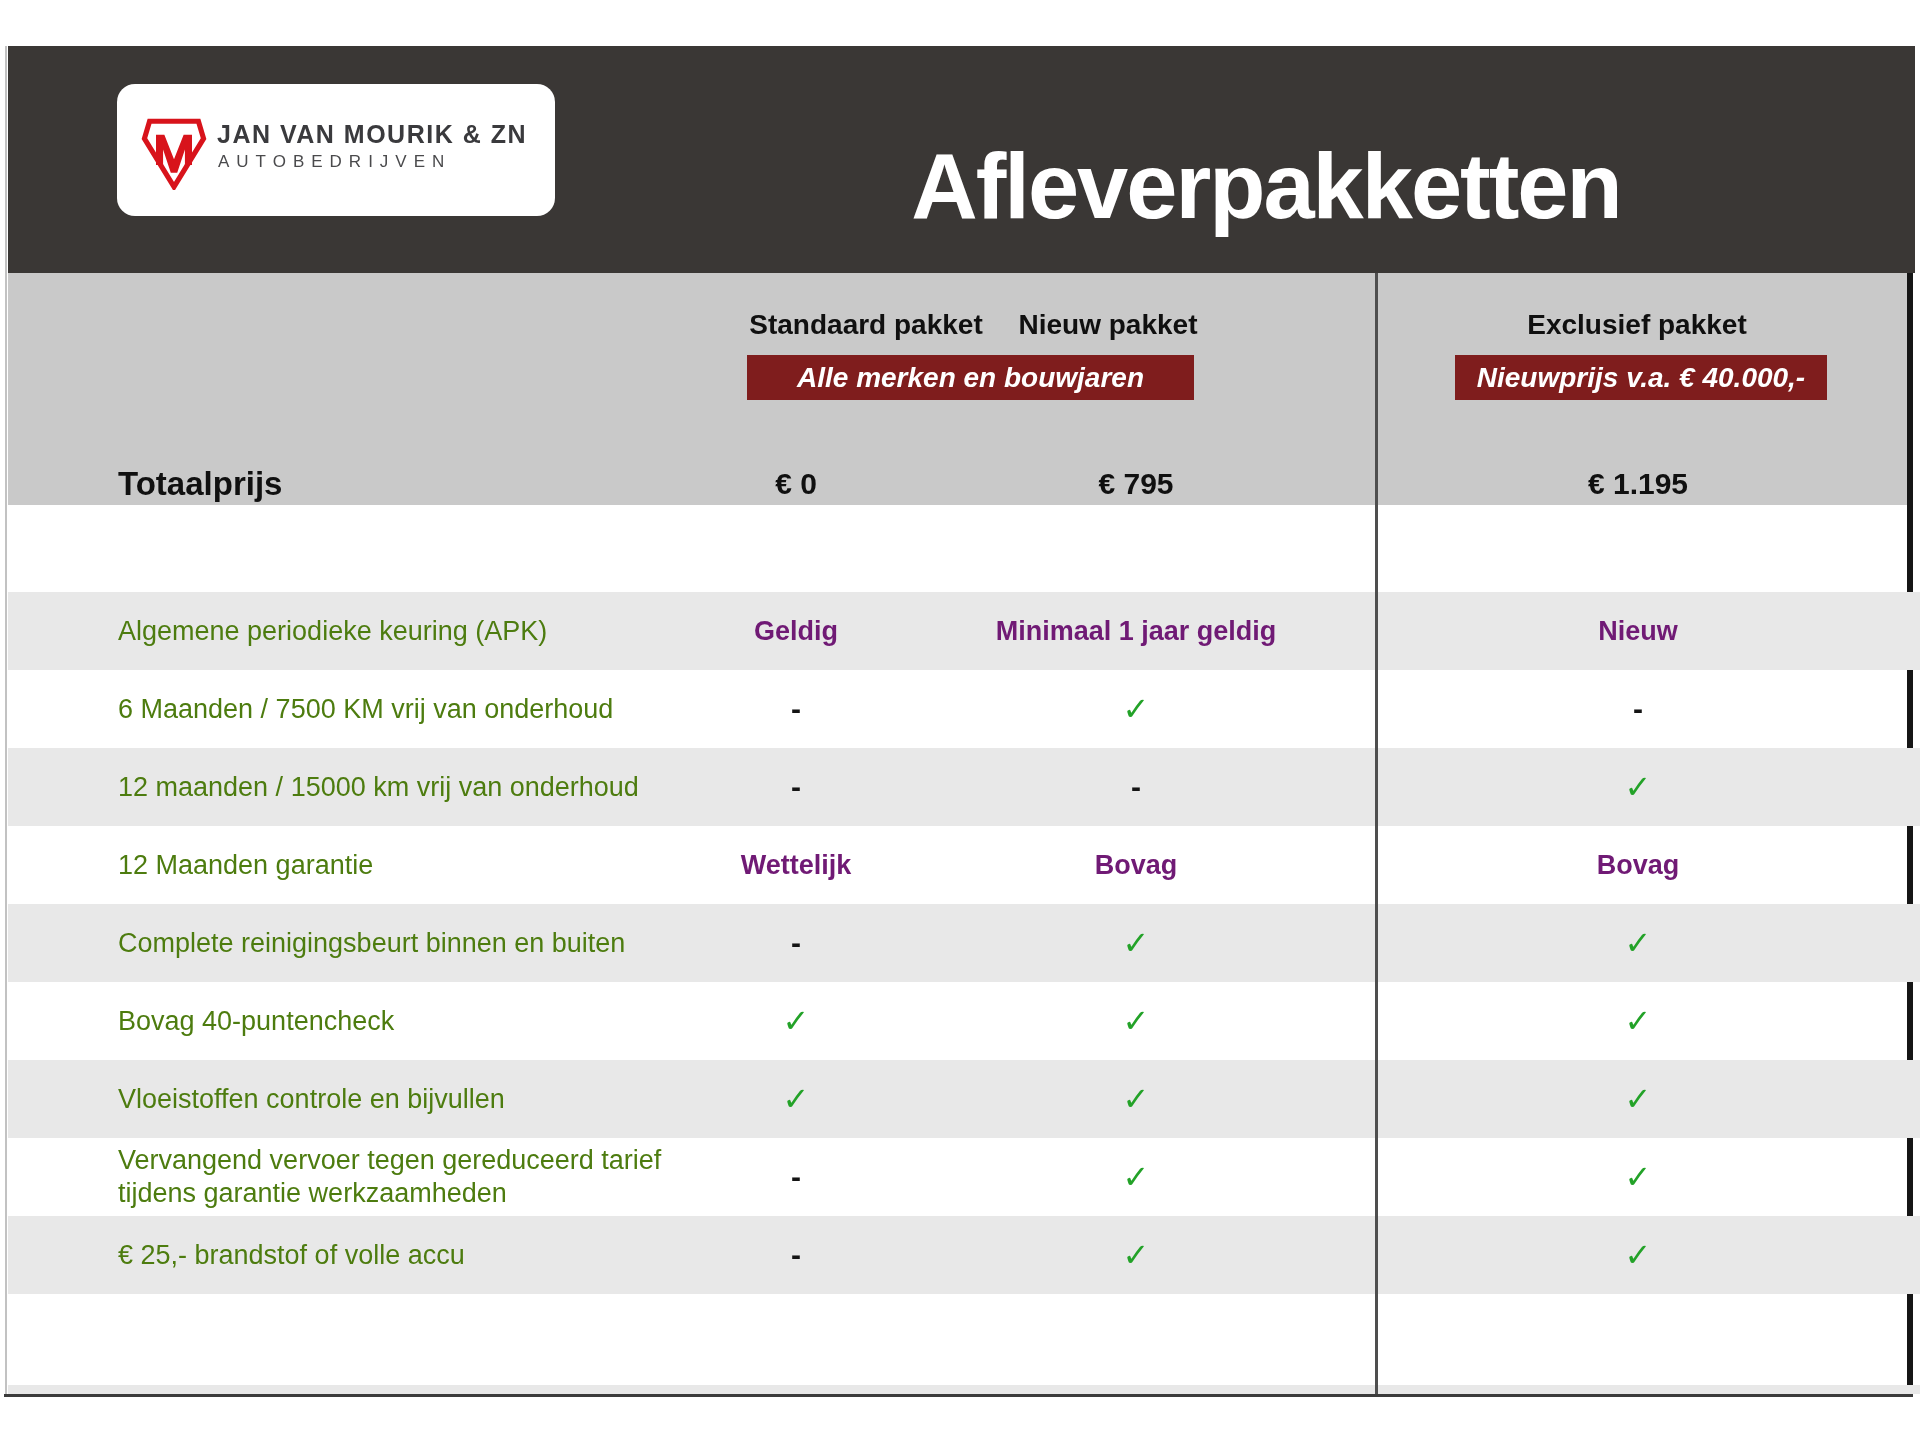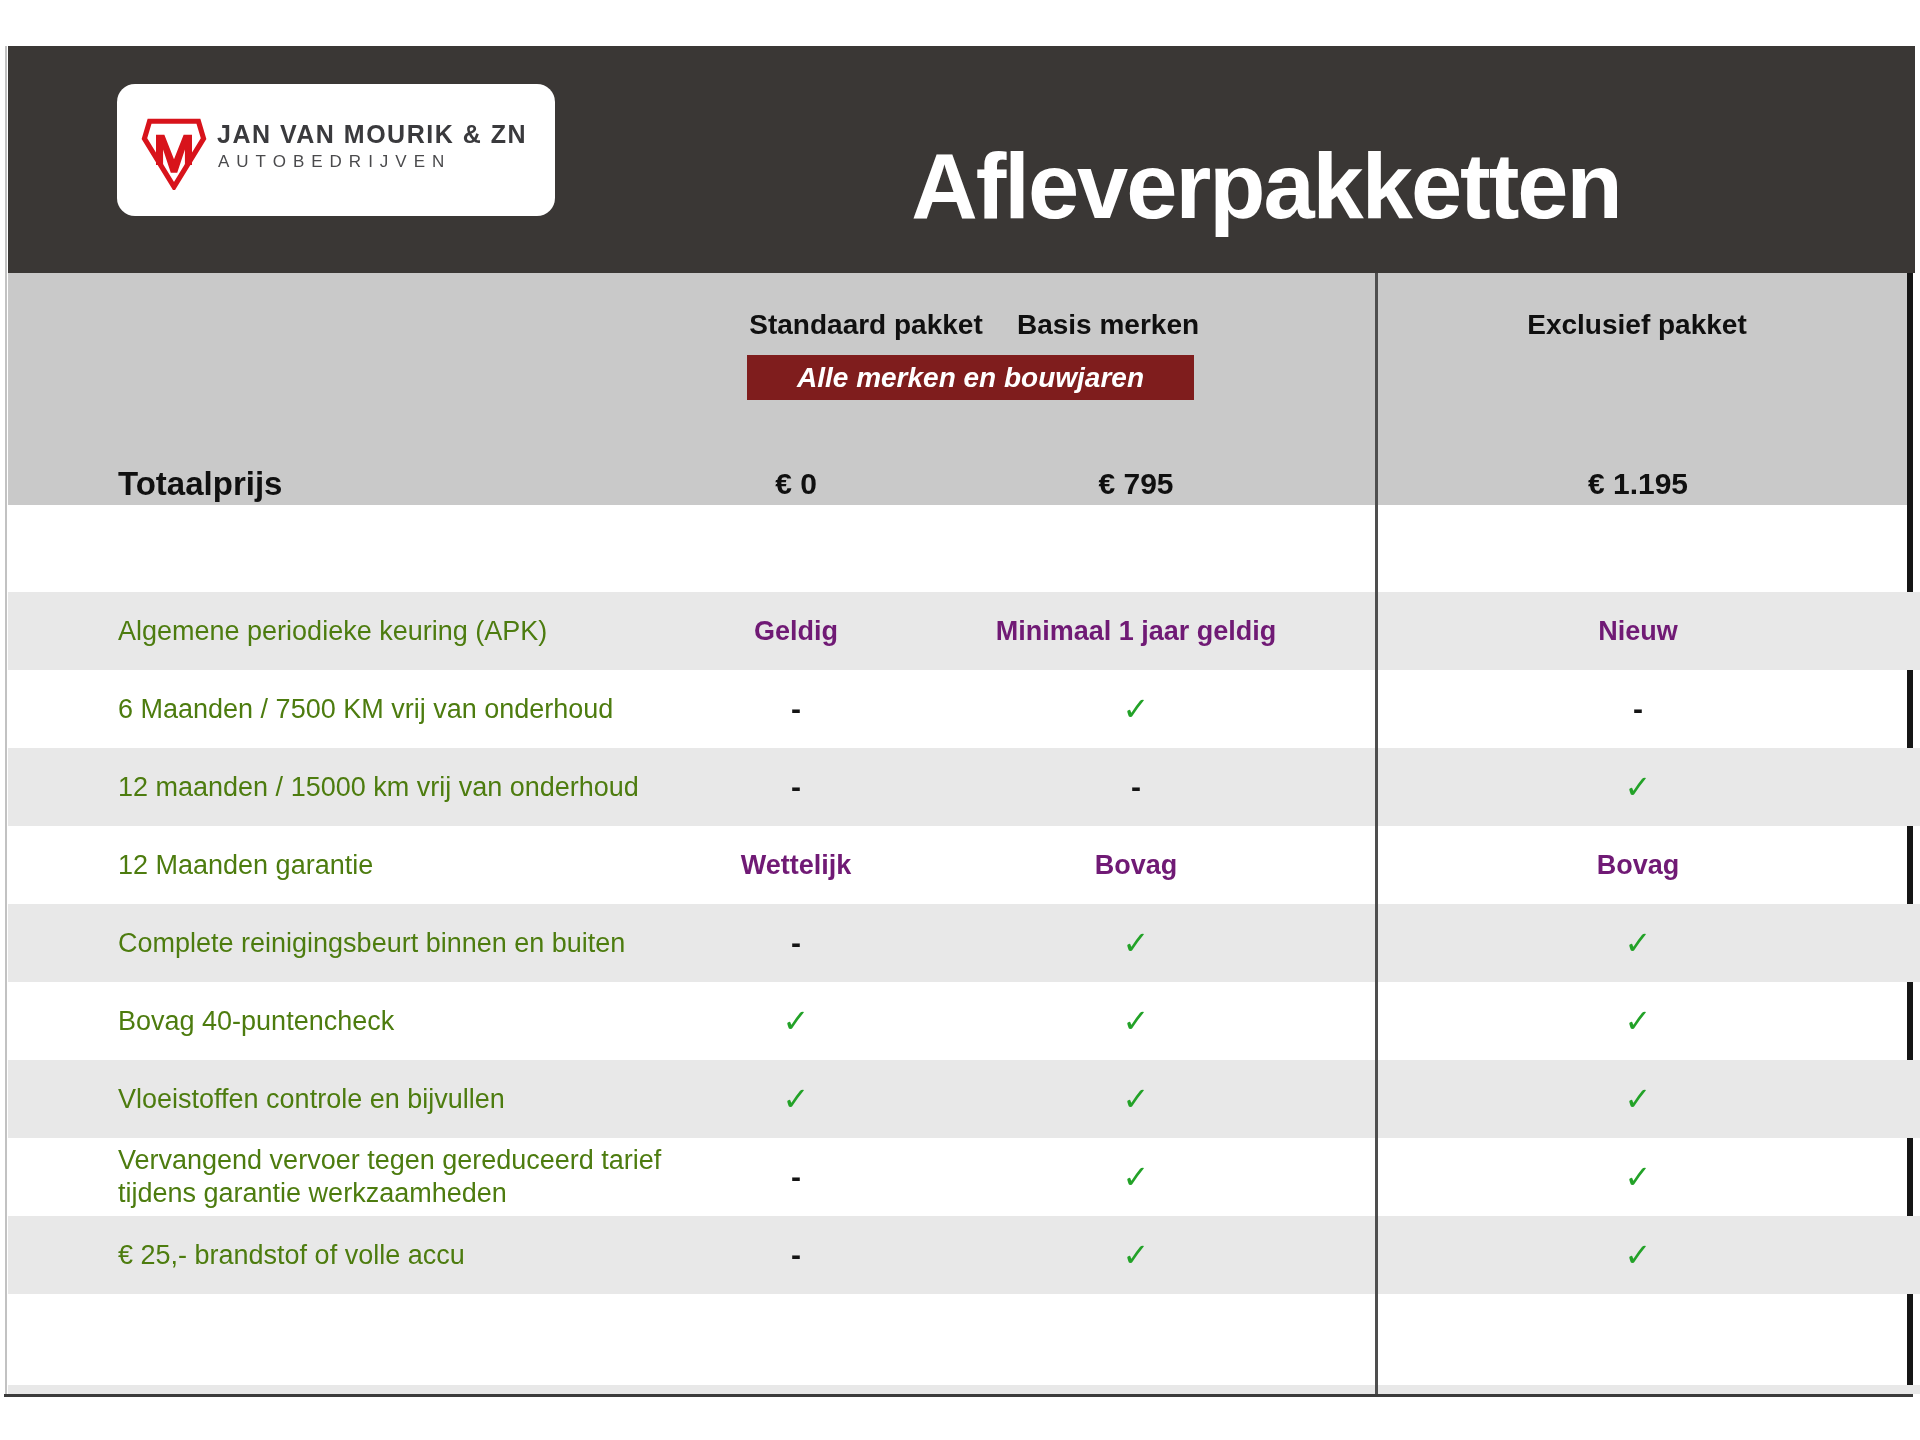--- a/index.html
+++ b/index.html
@@ -67,23 +67,24 @@
         <path d="M 22 73 L 22 26 L 35 26 L 50 64 L 65 26 L 78 26 L 78 73 L 67 73 L 67 49 L 55 85 L 45 85 L 33 49 L 33 73 Z" fill="#d8131b"></path>
       </svg>
       <div class="logo-brand">JAN VAN MOURIK &amp; ZN</div>
       <div class="logo-sub">AUTOBEDRIJVEN</div>
     </div>
     <div class="main-title">Afleverpakketten</div>
   </div>
 
   <div class="band">
     <div class="col-head h1">Standaard pakket</div>
-    <div class="col-head h2">Basis merken</div>
+    <div class="col-head h2">Nieuw pakket</div>
     <div class="col-head h3">Exclusief pakket</div>
     <div class="badge b1">Alle merken en bouwjaren</div>
+    <div class="badge b2">Nieuwprijs v.a. € 40.000,-</div>
     <div class="totals-label">Totaalprijs</div>
     <div class="total-val c1">€ 0</div>
     <div class="total-val c2">€ 795</div>
     <div class="total-val c3">€ 1.195</div>
   </div>
 
   <div id="rows">
       <div class="row stripe" style="top: 592px;">
         <div class="row-label">Algemene periodieke keuring (APK)</div>
         <div class="cell c1"><span class="green-text">Geldig</span></div>

